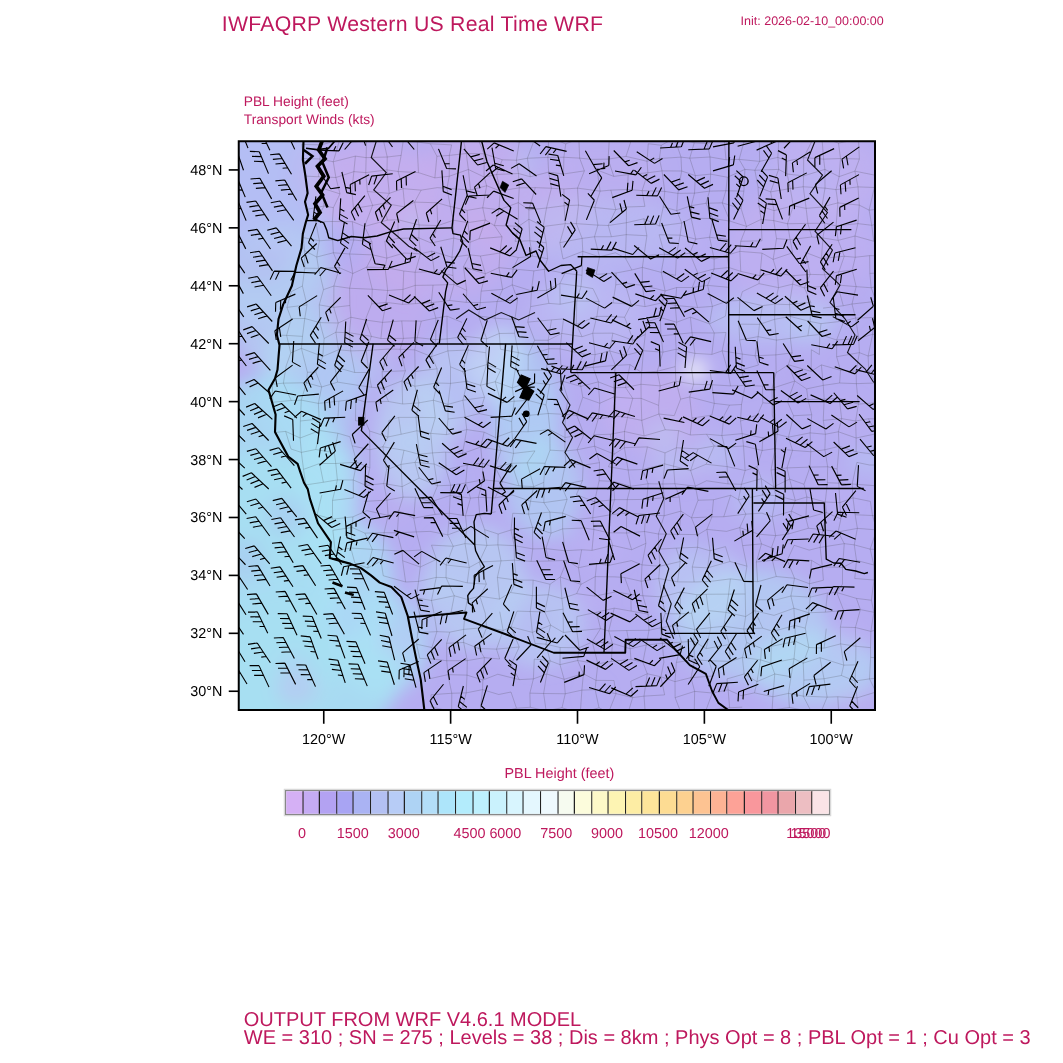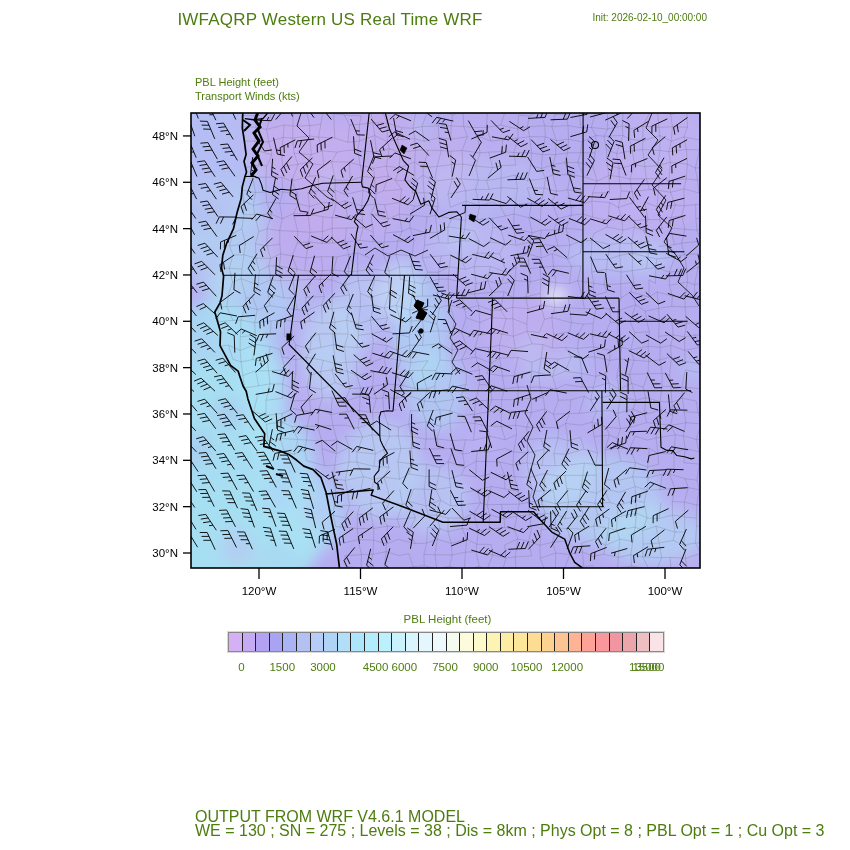--- a/index.html
+++ b/index.html
@@ -1,17 +1,17 @@
 <!DOCTYPE html>
 <html><head>
 <meta charset="utf-8">
 <style>
   html,body{margin:0;padding:0;background:#fff;}
   .page{position:relative;width:850px;height:850px;background:#ffffff;overflow:hidden;
-        font-family:"Liberation Sans","DejaVu Sans",sans-serif;color:#4d7c0f;}
+        font-family:"Liberation Sans","DejaVu Sans",sans-serif;color:#be185d;}
   .plot-title{position:absolute;left:150px;top:10px;width:360px;text-align:center;
               font-size:17px;letter-spacing:0.2px;}
   .init-block{position:absolute;right:143px;top:11px;width:220px;text-align:right;
               font-size:10px;line-height:13.5px;}
   .field-labels{position:absolute;left:195px;top:76px;font-size:11px;line-height:13.5px;}
   .map-wrap{position:absolute;left:0;top:0;width:850px;height:850px;}
   .cbar-title{position:absolute;left:330px;top:613px;width:235px;text-align:center;font-size:11.5px;}
   .cbar{position:absolute;left:228px;top:632px;width:434px;height:18px;display:flex;
         border:1px solid #888;box-shadow:0 0 0 1px #d8d8d8;}
   .cbar-cell{flex:1 1 0;border-right:1px solid #222;}
@@ -286,16 +286,16 @@
       <span class="cbar-label" style="left: 217px;">7500</span>
       <span class="cbar-label" style="left: 257.688px;">9000</span>
       <span class="cbar-label" style="left: 298.375px;">10500</span>
       <span class="cbar-label" style="left: 339.062px;">12000</span>
       <span class="cbar-label" style="left: 389px; padding-left: 28px;">13500</span>
       <span class="cbar-label" style="left: 420.438px;">15000</span>
     </div>
 
   <div class="footer">
     <div>OUTPUT FROM WRF V4.6.1 MODEL</div>
-    <div>WE = 130 ; SN = 275 ; Levels = 38 ; Dis = 8km ; Phys Opt = 8 ; PBL Opt = 1 ; Cu Opt = 3</div>
+    <div>WE = 310 ; SN = 275 ; Levels = 38 ; Dis = 8km ; Phys Opt = 8 ; PBL Opt = 1 ; Cu Opt = 3</div>
   </div>
 
 </div>
 
 </body></html>

